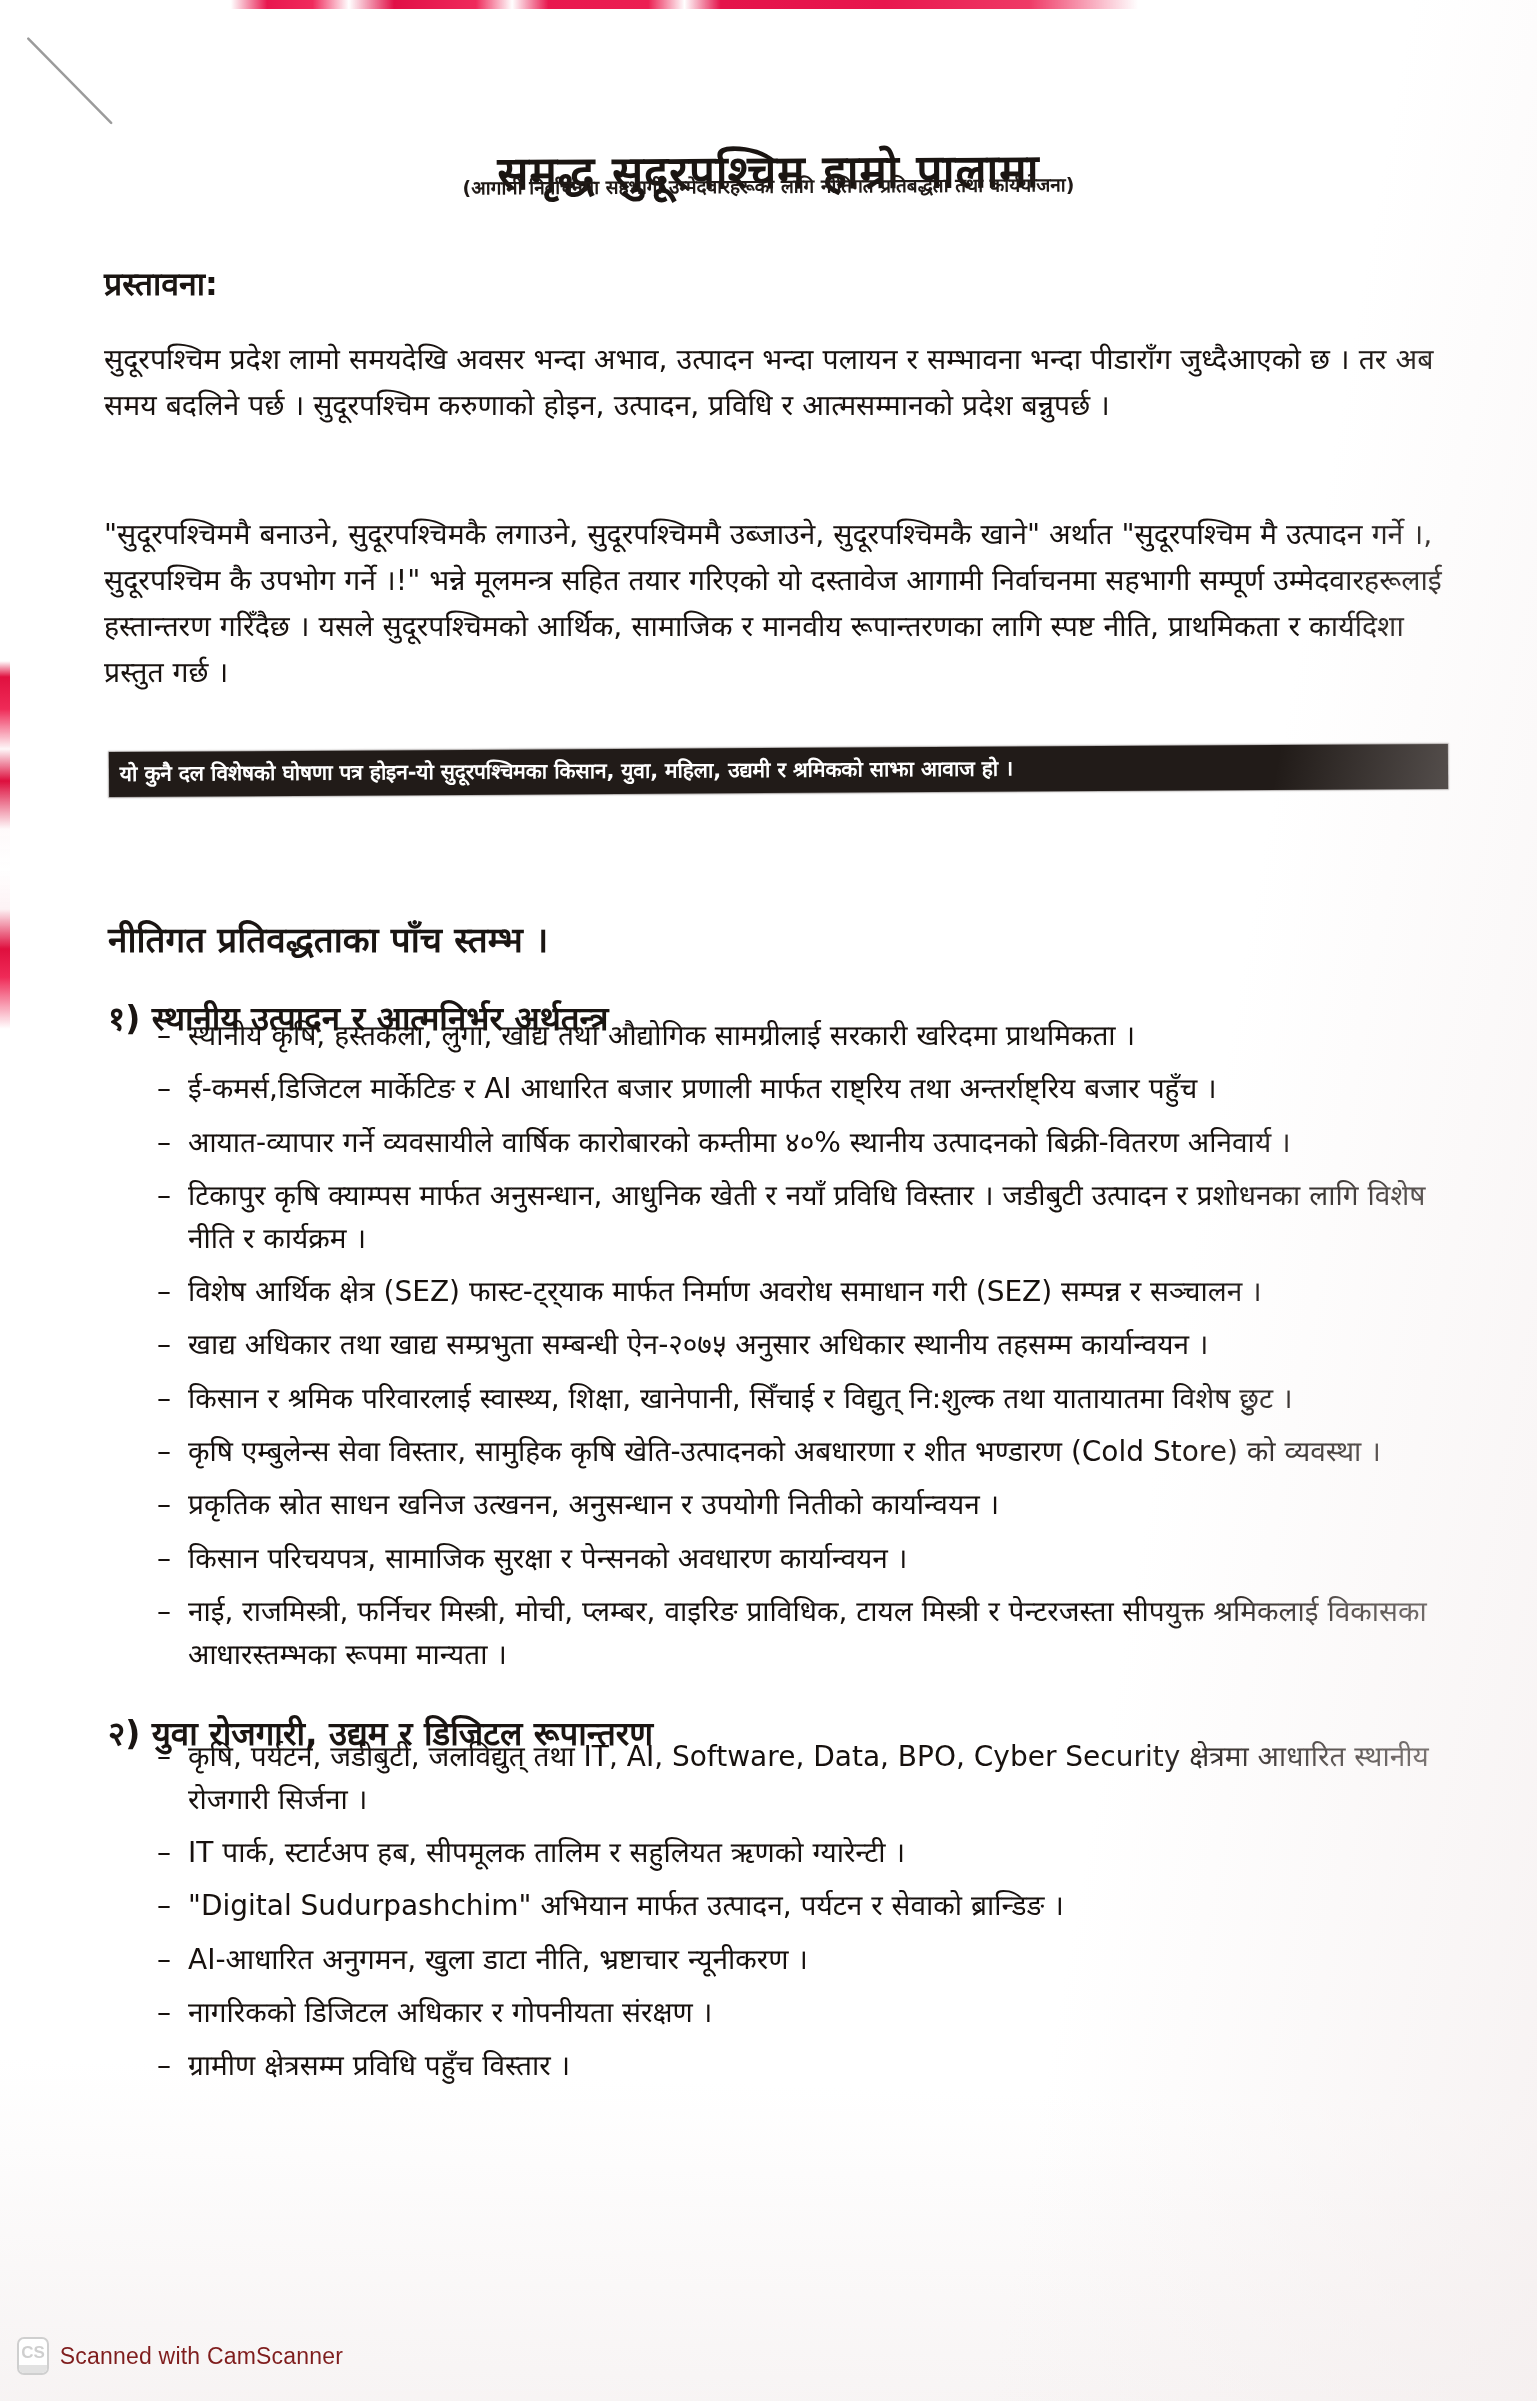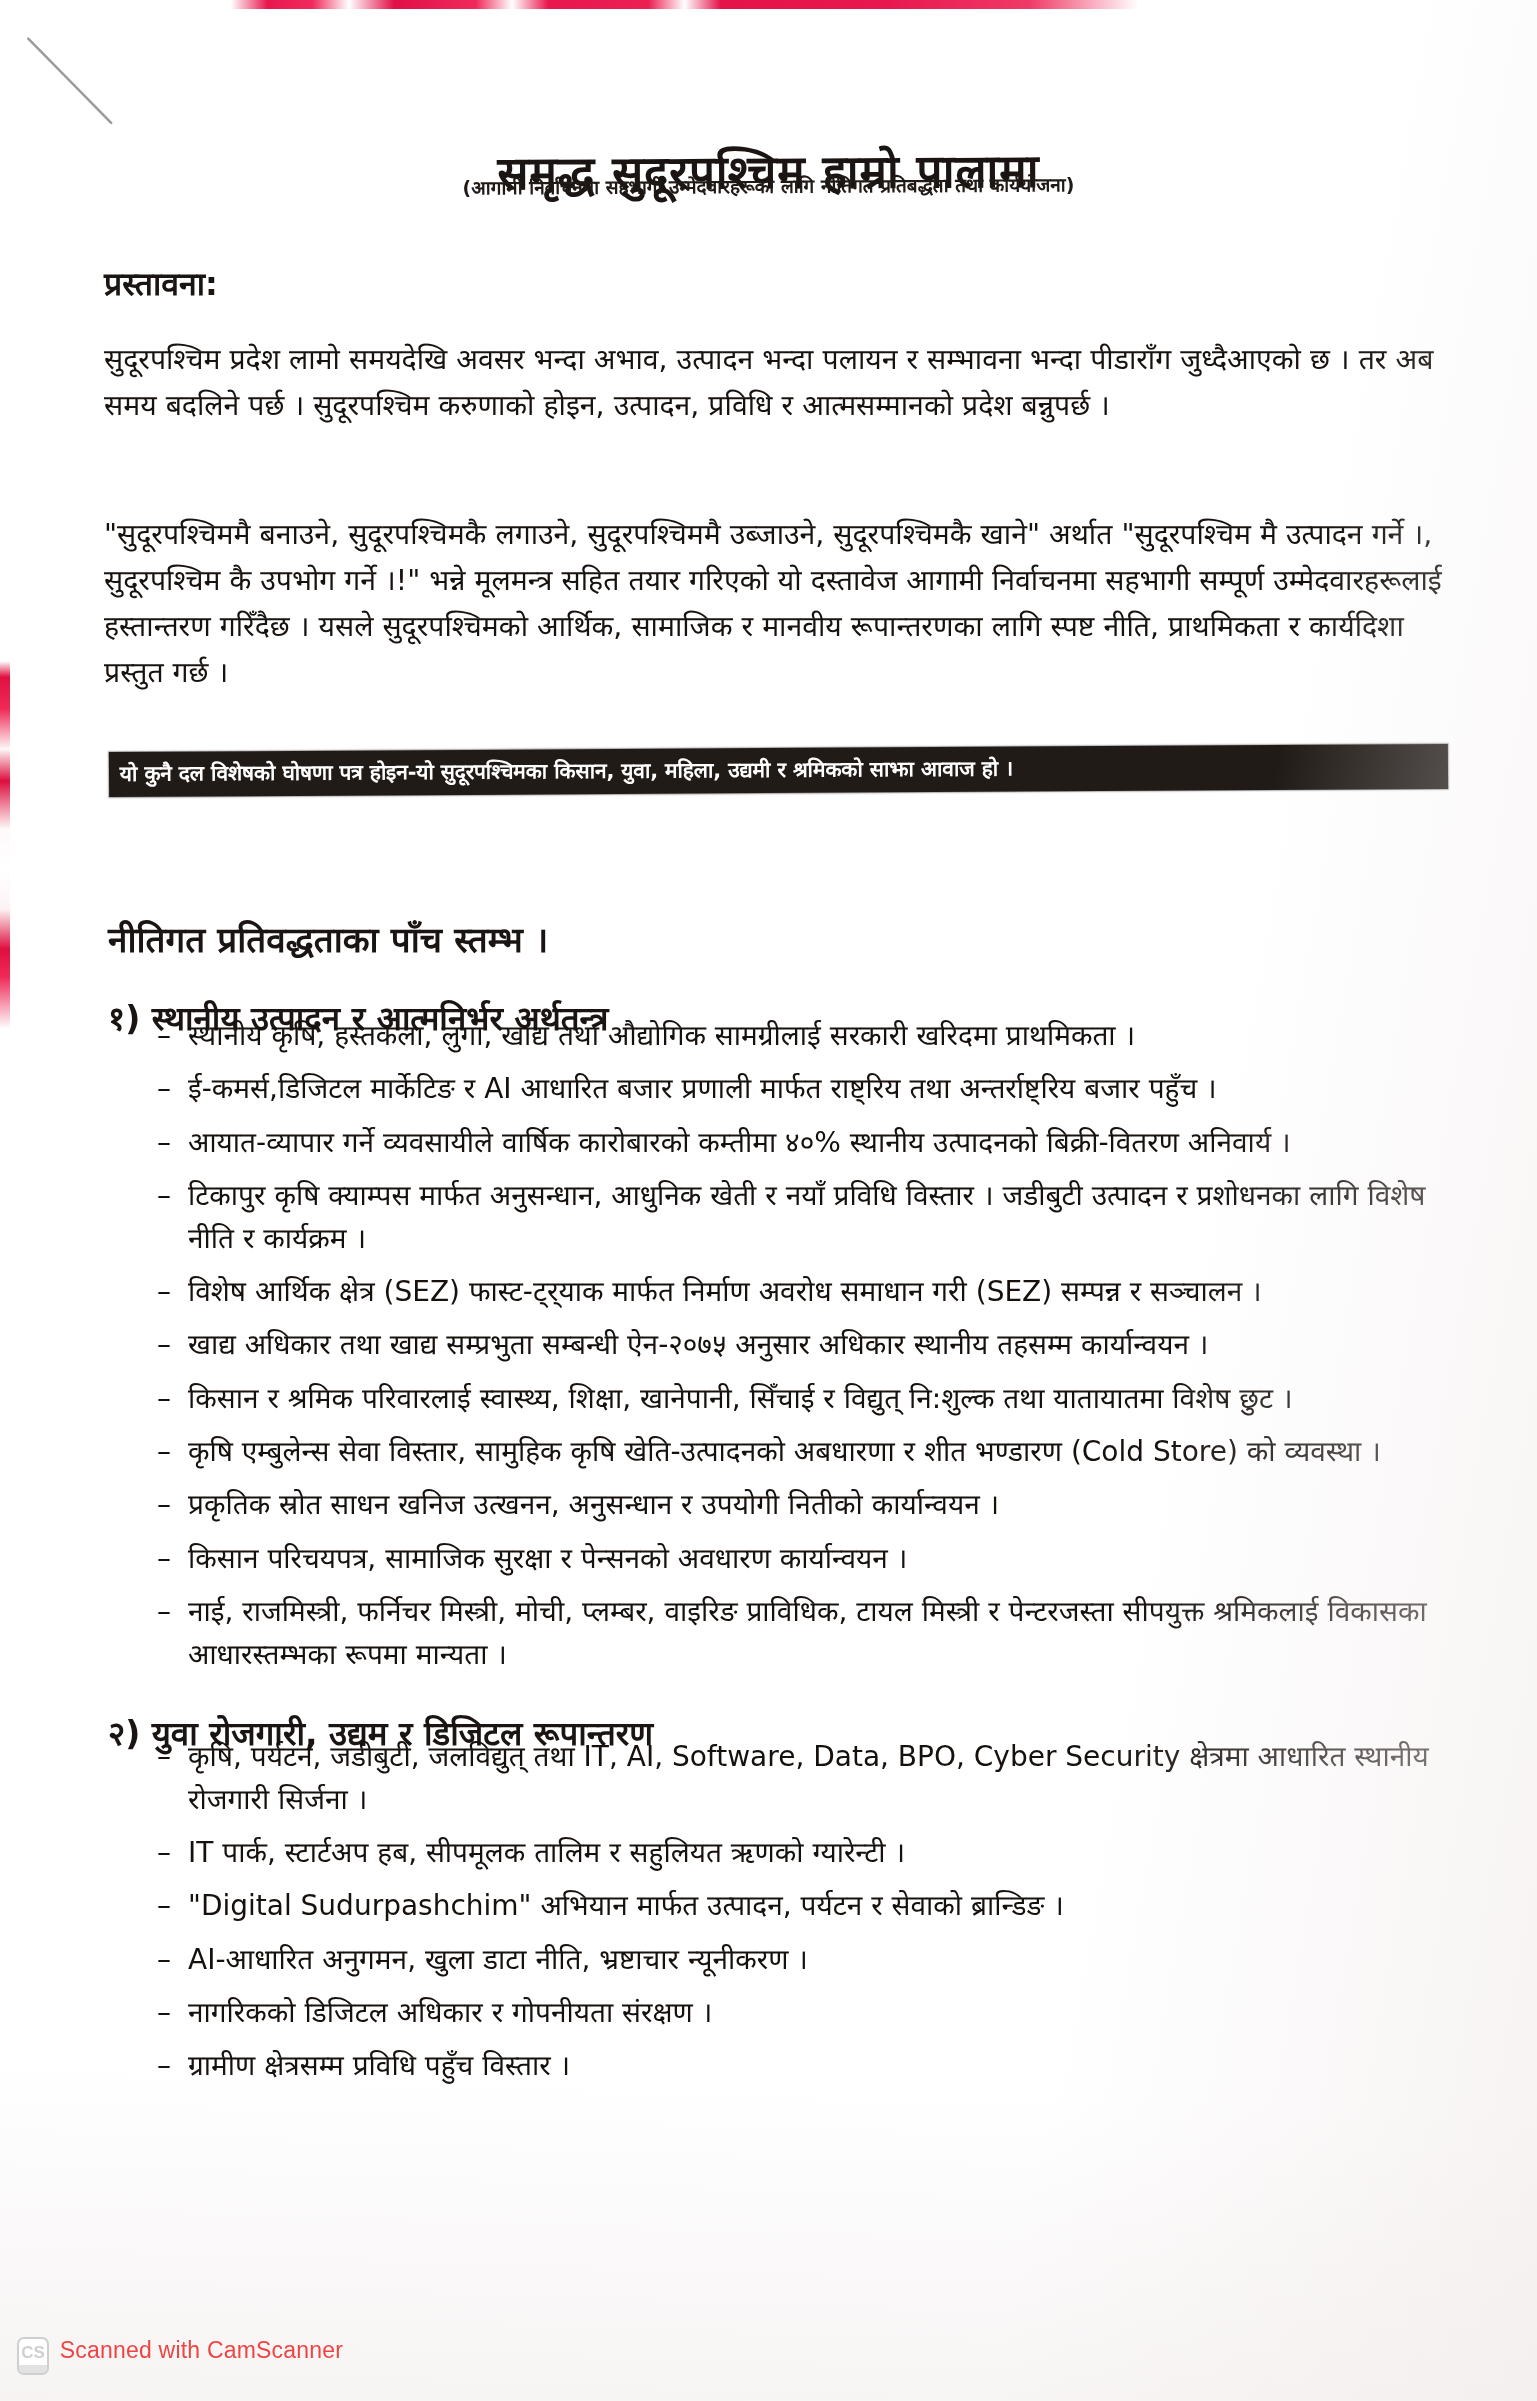--- a/index.html
+++ b/index.html
@@ -174,20 +174,21 @@
     line-height: 1.52;
   }
   .bullets li .txt { display: inline; }
 
   
   .watermark {
     position: absolute;
     left: 17px;
     bottom: 26px;
     display: flex;
+    align-items: center;
     gap: 10.8px;
     z-index: 45;
   }
   .cs-badge {
     width: 32px;
     height: 38px;
     border: 2.3px solid #cfcfcf;
     border-radius: 7px;
     position: relative;
     box-sizing: border-box;
@@ -206,21 +207,21 @@
   }
   .cs-badge:after {
     content: "";
     position: absolute;
     left: 0; right: 0; bottom: 0;
     height: 7.7px;
     background: #e2e2e2;
   }
   .wm-text {
     font-size: 23px;
-    color: #ef4444;
+    color: #7f1d1d;
     font-family: "Liberation Sans", sans-serif;
     letter-spacing: 0.2px;
   }
 </style>
 </head>
 <body>
 
 <div class="page">
 
   <div class="red-top-smear"></div>

